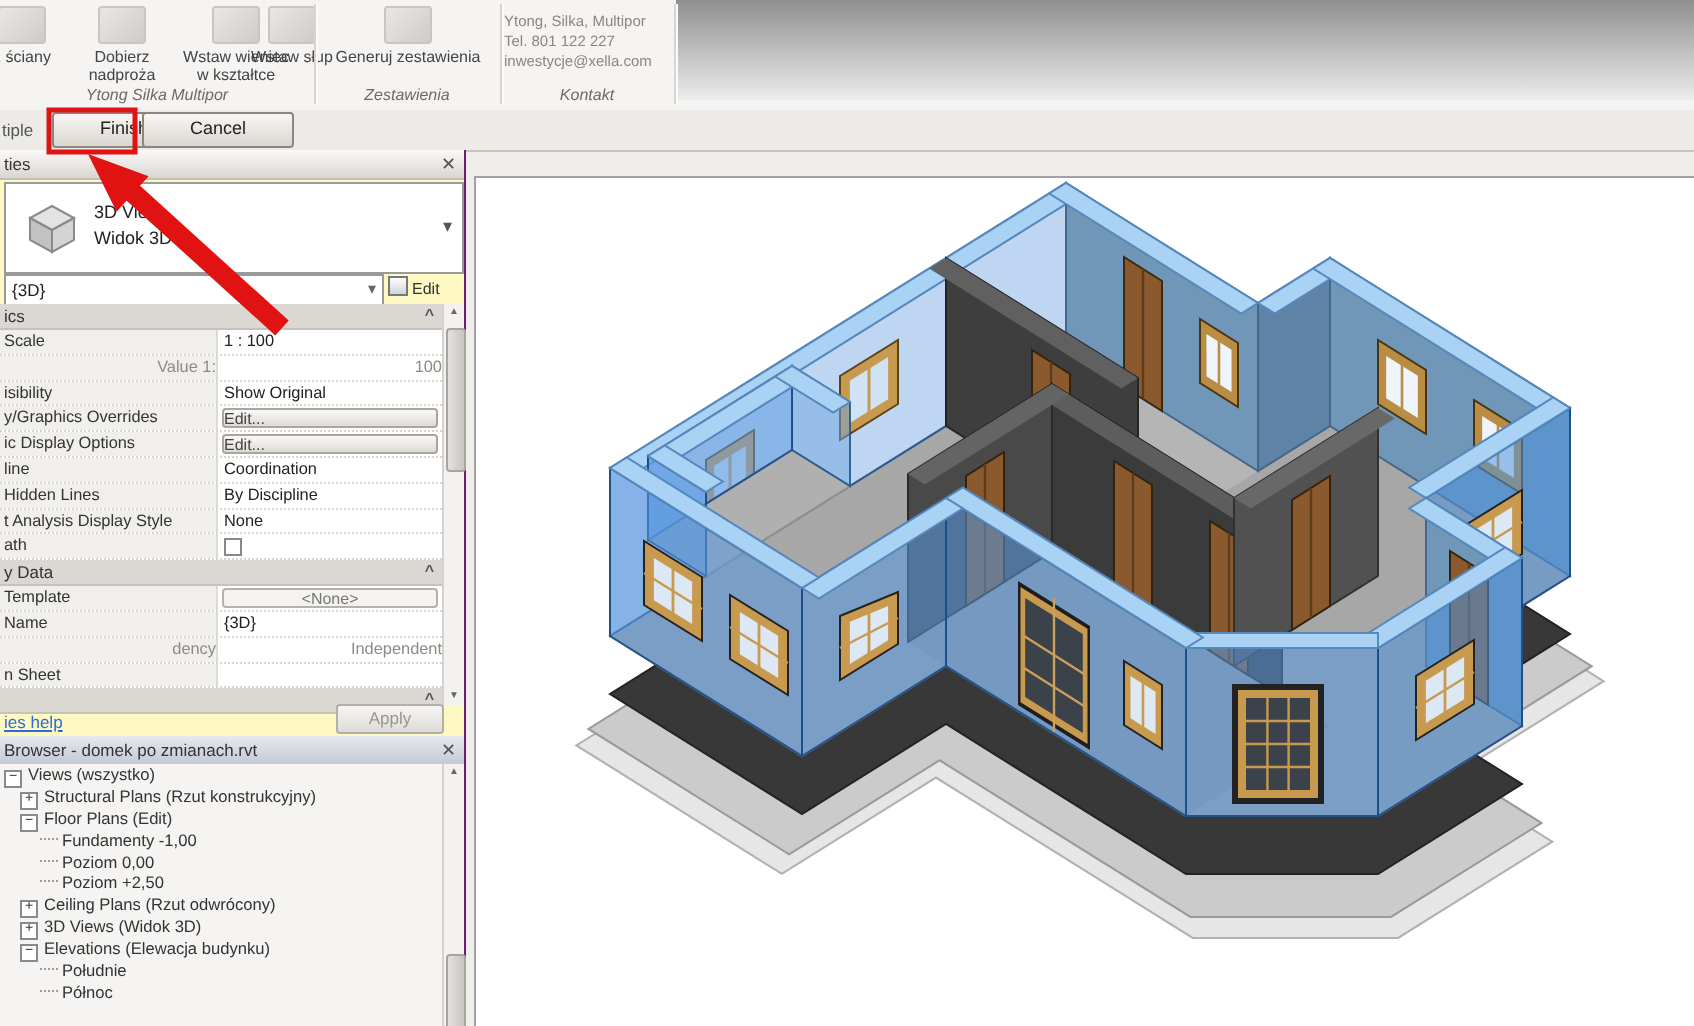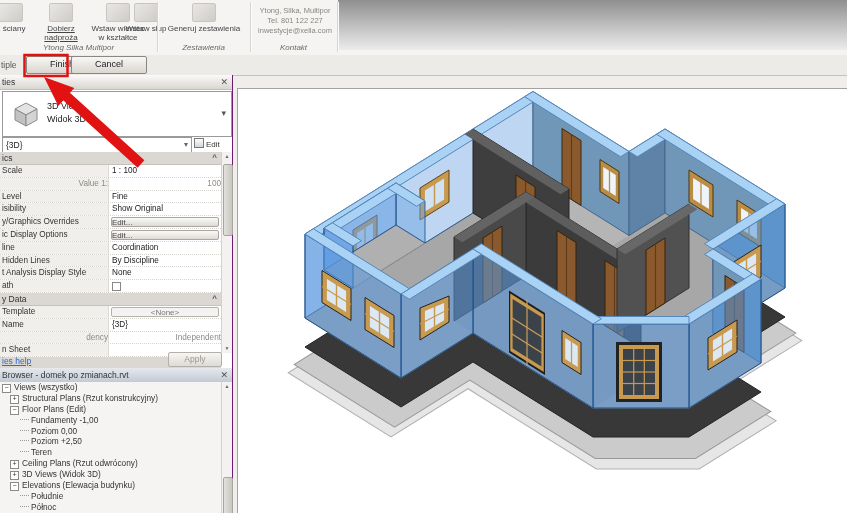--- a/index.html
+++ b/index.html
@@ -10,28 +10,28 @@
   
   .ribbon{left:0;top:0;width:847px;height:55px;background:#f5f4f2;border-bottom:1px solid #cfccc7;}
   .rib-grad{left:338px;top:0;width:509px;height:50px;
             background:linear-gradient(to bottom,#8f8f8f 0%,#b3b3b3 38%,#ececec 100%);}
   .rib-btn{top:1px;text-align:center;font-size:8px;line-height:9px;color:#444;}
   .rib-ico{width:22px;height:17px;margin:2px auto 2px auto;border:1px solid #c9c6c1;
            background:linear-gradient(135deg,#e9e7e4,#cfccc8);border-radius:2px;}
   .rib-sep{top:2px;width:1px;height:50px;background:#d8d5d0;box-shadow:1px 0 0 #fcfbfa;}
   .rib-groups{left:0;top:43px;width:338px;height:11px;font-size:8px;color:#6e6a64;}
   .rib-group{position:absolute;top:0;text-align:center;font-style:italic;}
-  .contact{left:252px;top:6px;width:86px;text-align:center;font-size:7.5px;line-height:10px;color:#8a8680;}
+  .contact{left:252px;top:6px;width:86px;text-align:left;font-size:7.5px;line-height:10px;color:#8a8680;}
   
   .optbar{left:0;top:55px;width:847px;height:20px;background:#edebe8;border-bottom:1px solid #c6c2bc;}
   .opt-frag{left:1px;top:5px;font-size:8.5px;color:#555;}
   .btn{position:absolute;height:16px;line-height:15px;font-size:9px;color:#222;text-align:center;
        background:linear-gradient(#f8f7f5,#dad6d0);border:1px solid #8a8781;border-radius:2px;padding:0 23px;}
   
-  .panel{background:#ffffff;border-right:1px solid #701a75;}
+  .panel{background:#fef9c3;border-right:1px solid #701a75;}
   .ptitle{position:absolute;left:0;top:0;width:100%;height:14px;
           background:linear-gradient(#fbfaf9,#d9d6d1);border-bottom:1px solid #c2beb8;
           font-size:8.5px;line-height:14px;color:#333;}
   .ptitle .tx{margin-left:2px;}
   .closex{position:absolute;right:4px;top:0;font-size:9px;color:#555;line-height:14px;}
   
   .typesel{left:2px;top:16px;width:228px;height:44px;background:#fff;border:1px solid #9a9a9a;}
   .typesel .lines{position:absolute;left:44px;top:8px;font-size:9px;line-height:13px;color:#222;}
   .typesel .arrow{position:absolute;right:5px;top:16px;font-size:9px;color:#555;}
   .combo{left:2px;top:62px;width:188px;height:14px;background:#fff;border:1px solid #999;
@@ -86,21 +86,21 @@
 </head>
 <body>
 
 <div class="abs ribbon">
   <div class="abs rib-grad"></div>
 
   <div class="abs rib-btn" style="left:-14px;width:50px;">
     <div class="rib-ico"></div>
     <div>z ściany</div>
   </div>
-  <div class="abs rib-btn" style="left:33px;width:56px;text-decoration:underline;">
+  <div class="abs rib-btn" style="left:33px;width:56px;">
     <div class="rib-ico"></div>
     <div>Dobierz nadproża</div>
   </div>
   <div class="abs rib-btn" style="left:90px;width:56px;">
     <div class="rib-ico"></div>
     <div>Wstaw wieniec</div>
     <div>w kształtce</div>
   </div>
   <div class="abs rib-btn" style="left:124px;width:44px;">
     <div class="rib-ico"></div>
@@ -168,24 +168,20 @@
     </div>
     <div class="prow">
         <div class="plabel">Scale</div>
         <div class="pval">1 : 100</div>
       </div>
     <div class="prow dim">
         <div class="plabel">Value    1:</div>
         <div class="pval">100</div>
       </div>
     <div class="prow">
-        <div class="plabel">Level</div>
-        <div class="pval">Fine</div>
-      </div>
-    <div class="prow">
         <div class="plabel">isibility</div>
         <div class="pval">Show Original</div>
       </div>
     <div class="prow">
         <div class="plabel">y/Graphics Overrides</div>
         <div class="pval">
           <span class="editbtn">Edit...</span>
         </div>
       </div>
     <div class="prow">
@@ -252,21 +248,20 @@
     <span class="tx">Browser - domek po zmianach.rvt</span>
     <span class="closex">✕</span>
   </div>
   <div class="tree">
     <div class="trow lvl0"><span class="exp">−</span><span>Views (wszystko)</span></div>
     <div class="trow lvl1"><span class="exp">+</span><span>Structural Plans (Rzut konstrukcyjny)</span></div>
     <div class="trow lvl1"><span class="exp">−</span><span>Floor Plans (Edit)</span></div>
     <div class="trow lvl2"><span class="tguide"></span><span>Fundamenty -1,00</span></div>
     <div class="trow lvl2"><span class="tguide"></span><span>Poziom 0,00</span></div>
     <div class="trow lvl2"><span class="tguide"></span><span>Poziom +2,50</span></div>
-    <div class="trow lvl2"><span class="tguide"></span><span>Teren</span></div>
     <div class="trow lvl1"><span class="exp">+</span><span>Ceiling Plans (Rzut odwrócony)</span></div>
     <div class="trow lvl1"><span class="exp">+</span><span>3D Views (Widok 3D)</span></div>
     <div class="trow lvl1"><span class="exp">−</span><span>Elevations (Elewacja budynku)</span></div>
     <div class="trow lvl2"><span class="tguide"></span><span>Południe</span></div>
     <div class="trow lvl2"><span class="tguide"></span><span>Północ</span></div>
   </div>
   <div class="sbar" style="right:0;top:14px;bottom:0;">
     <div class="sarr" style="top:0;">▲</div>
     <div class="sthumb" style="top:95px;height:38px;"></div>
   </div>

